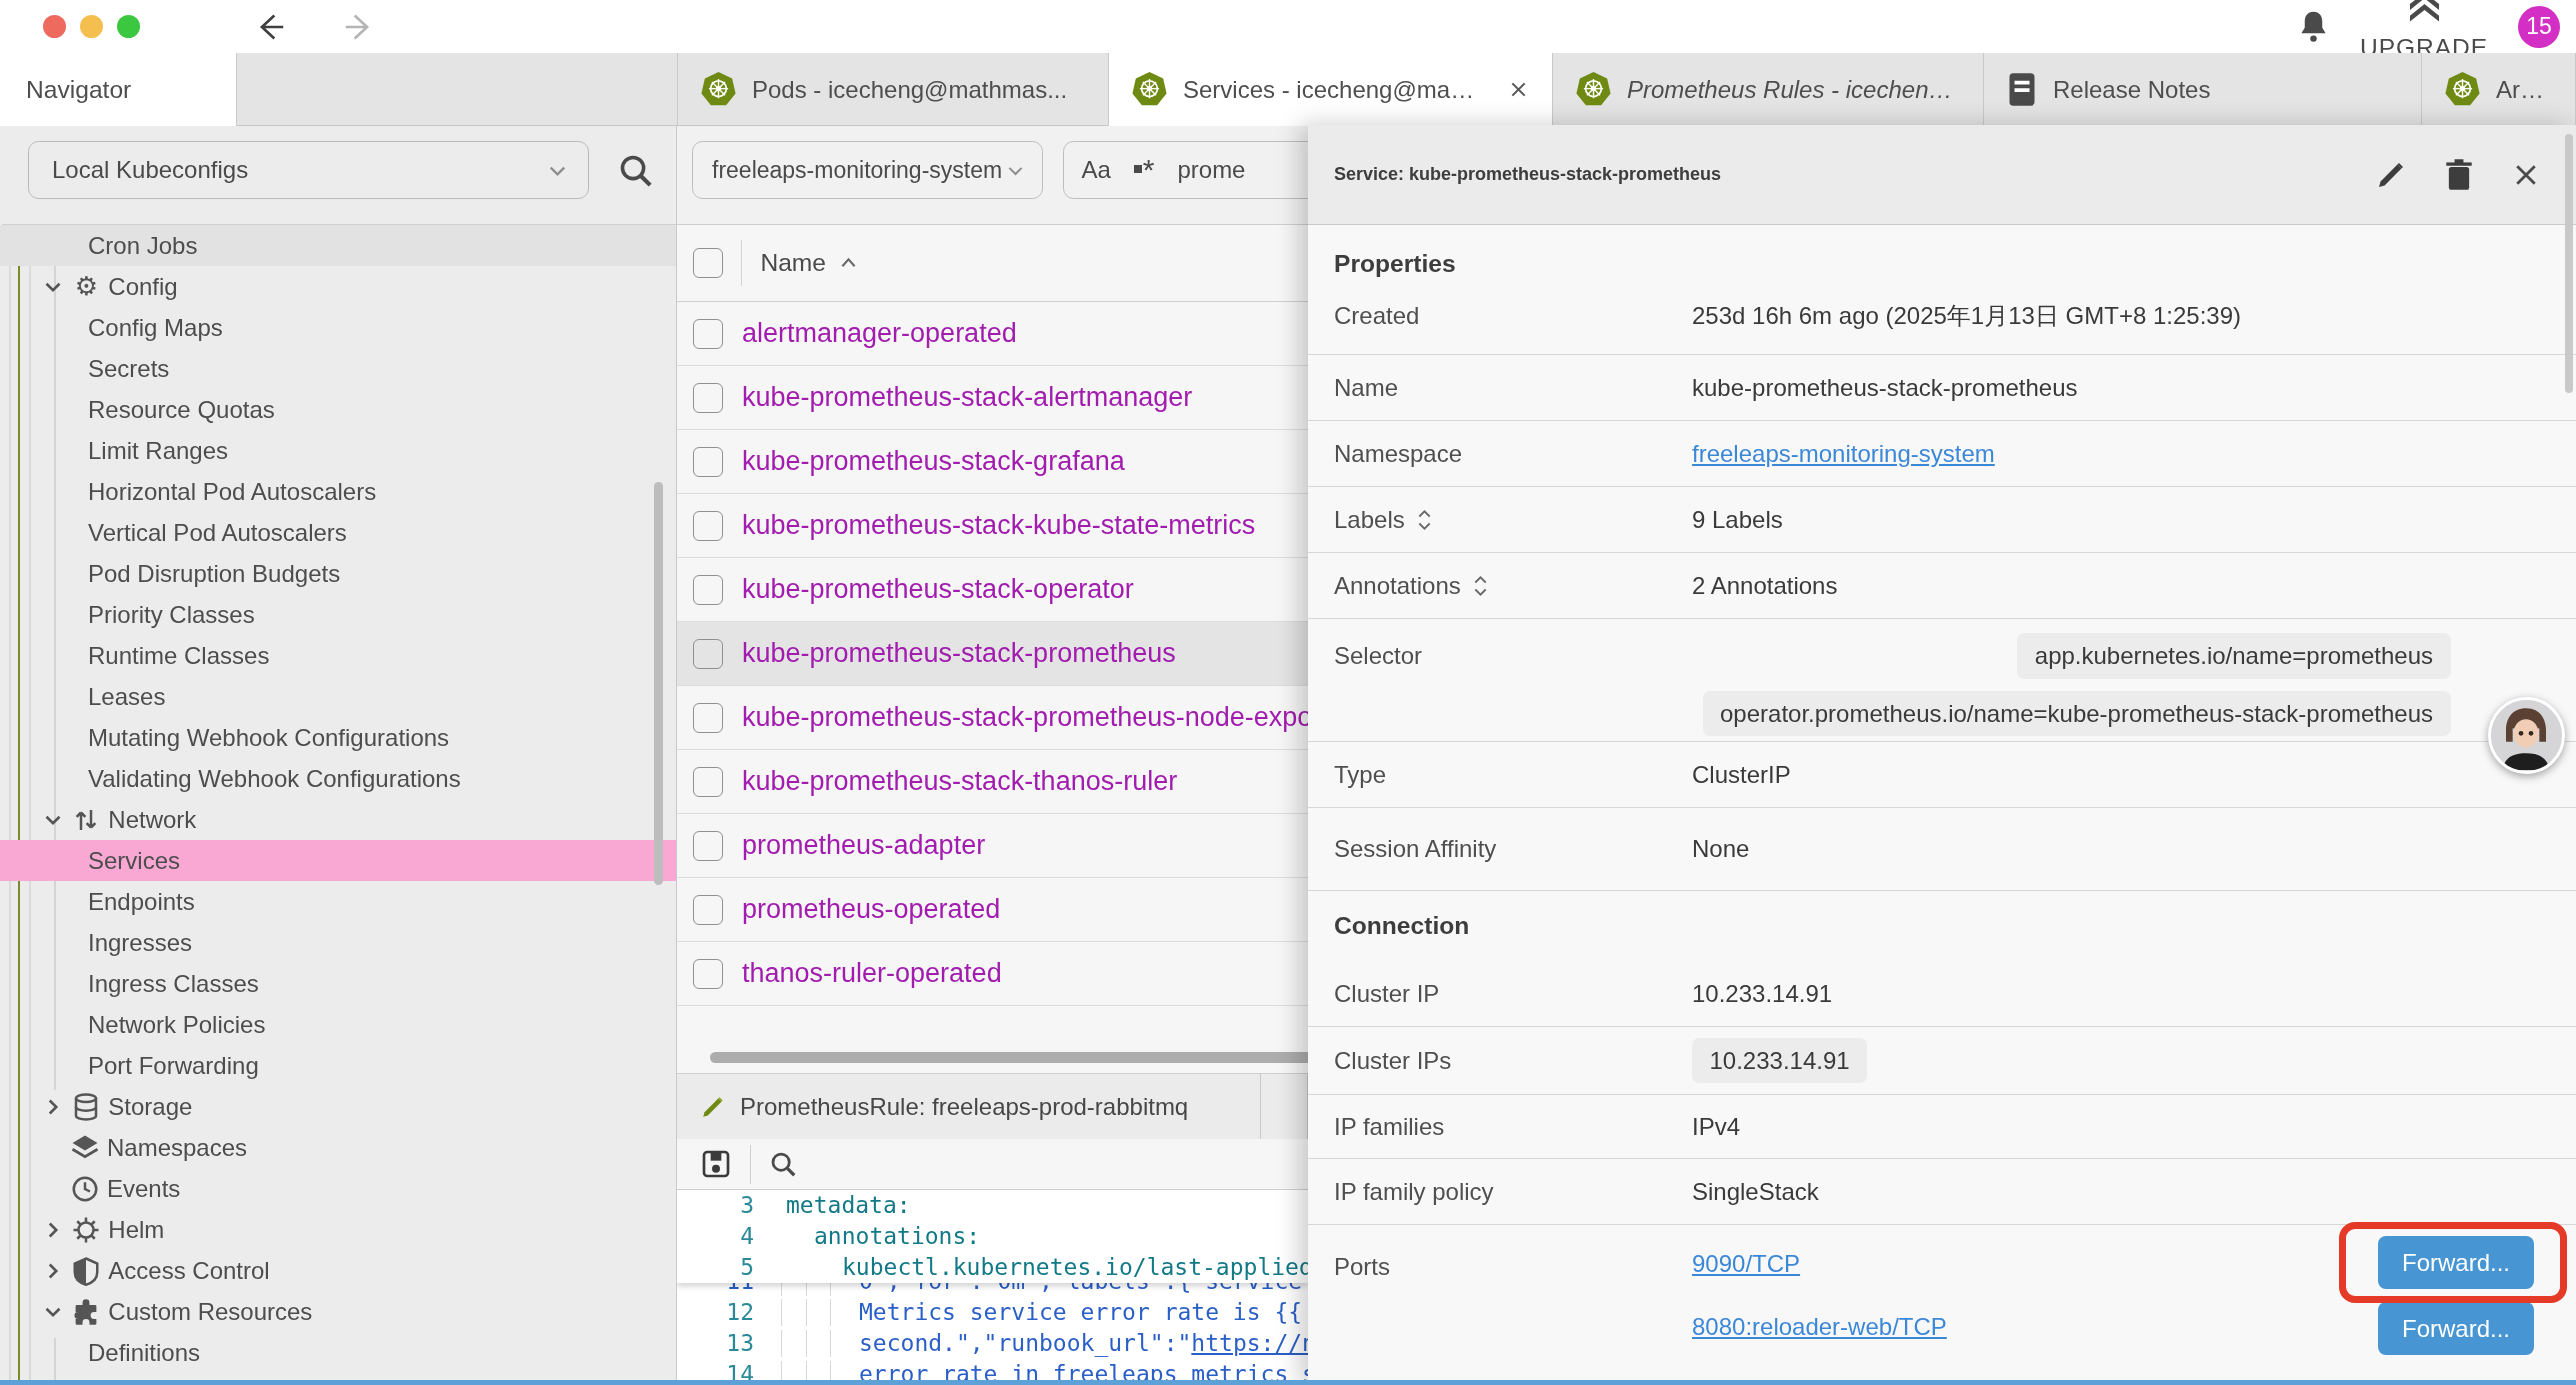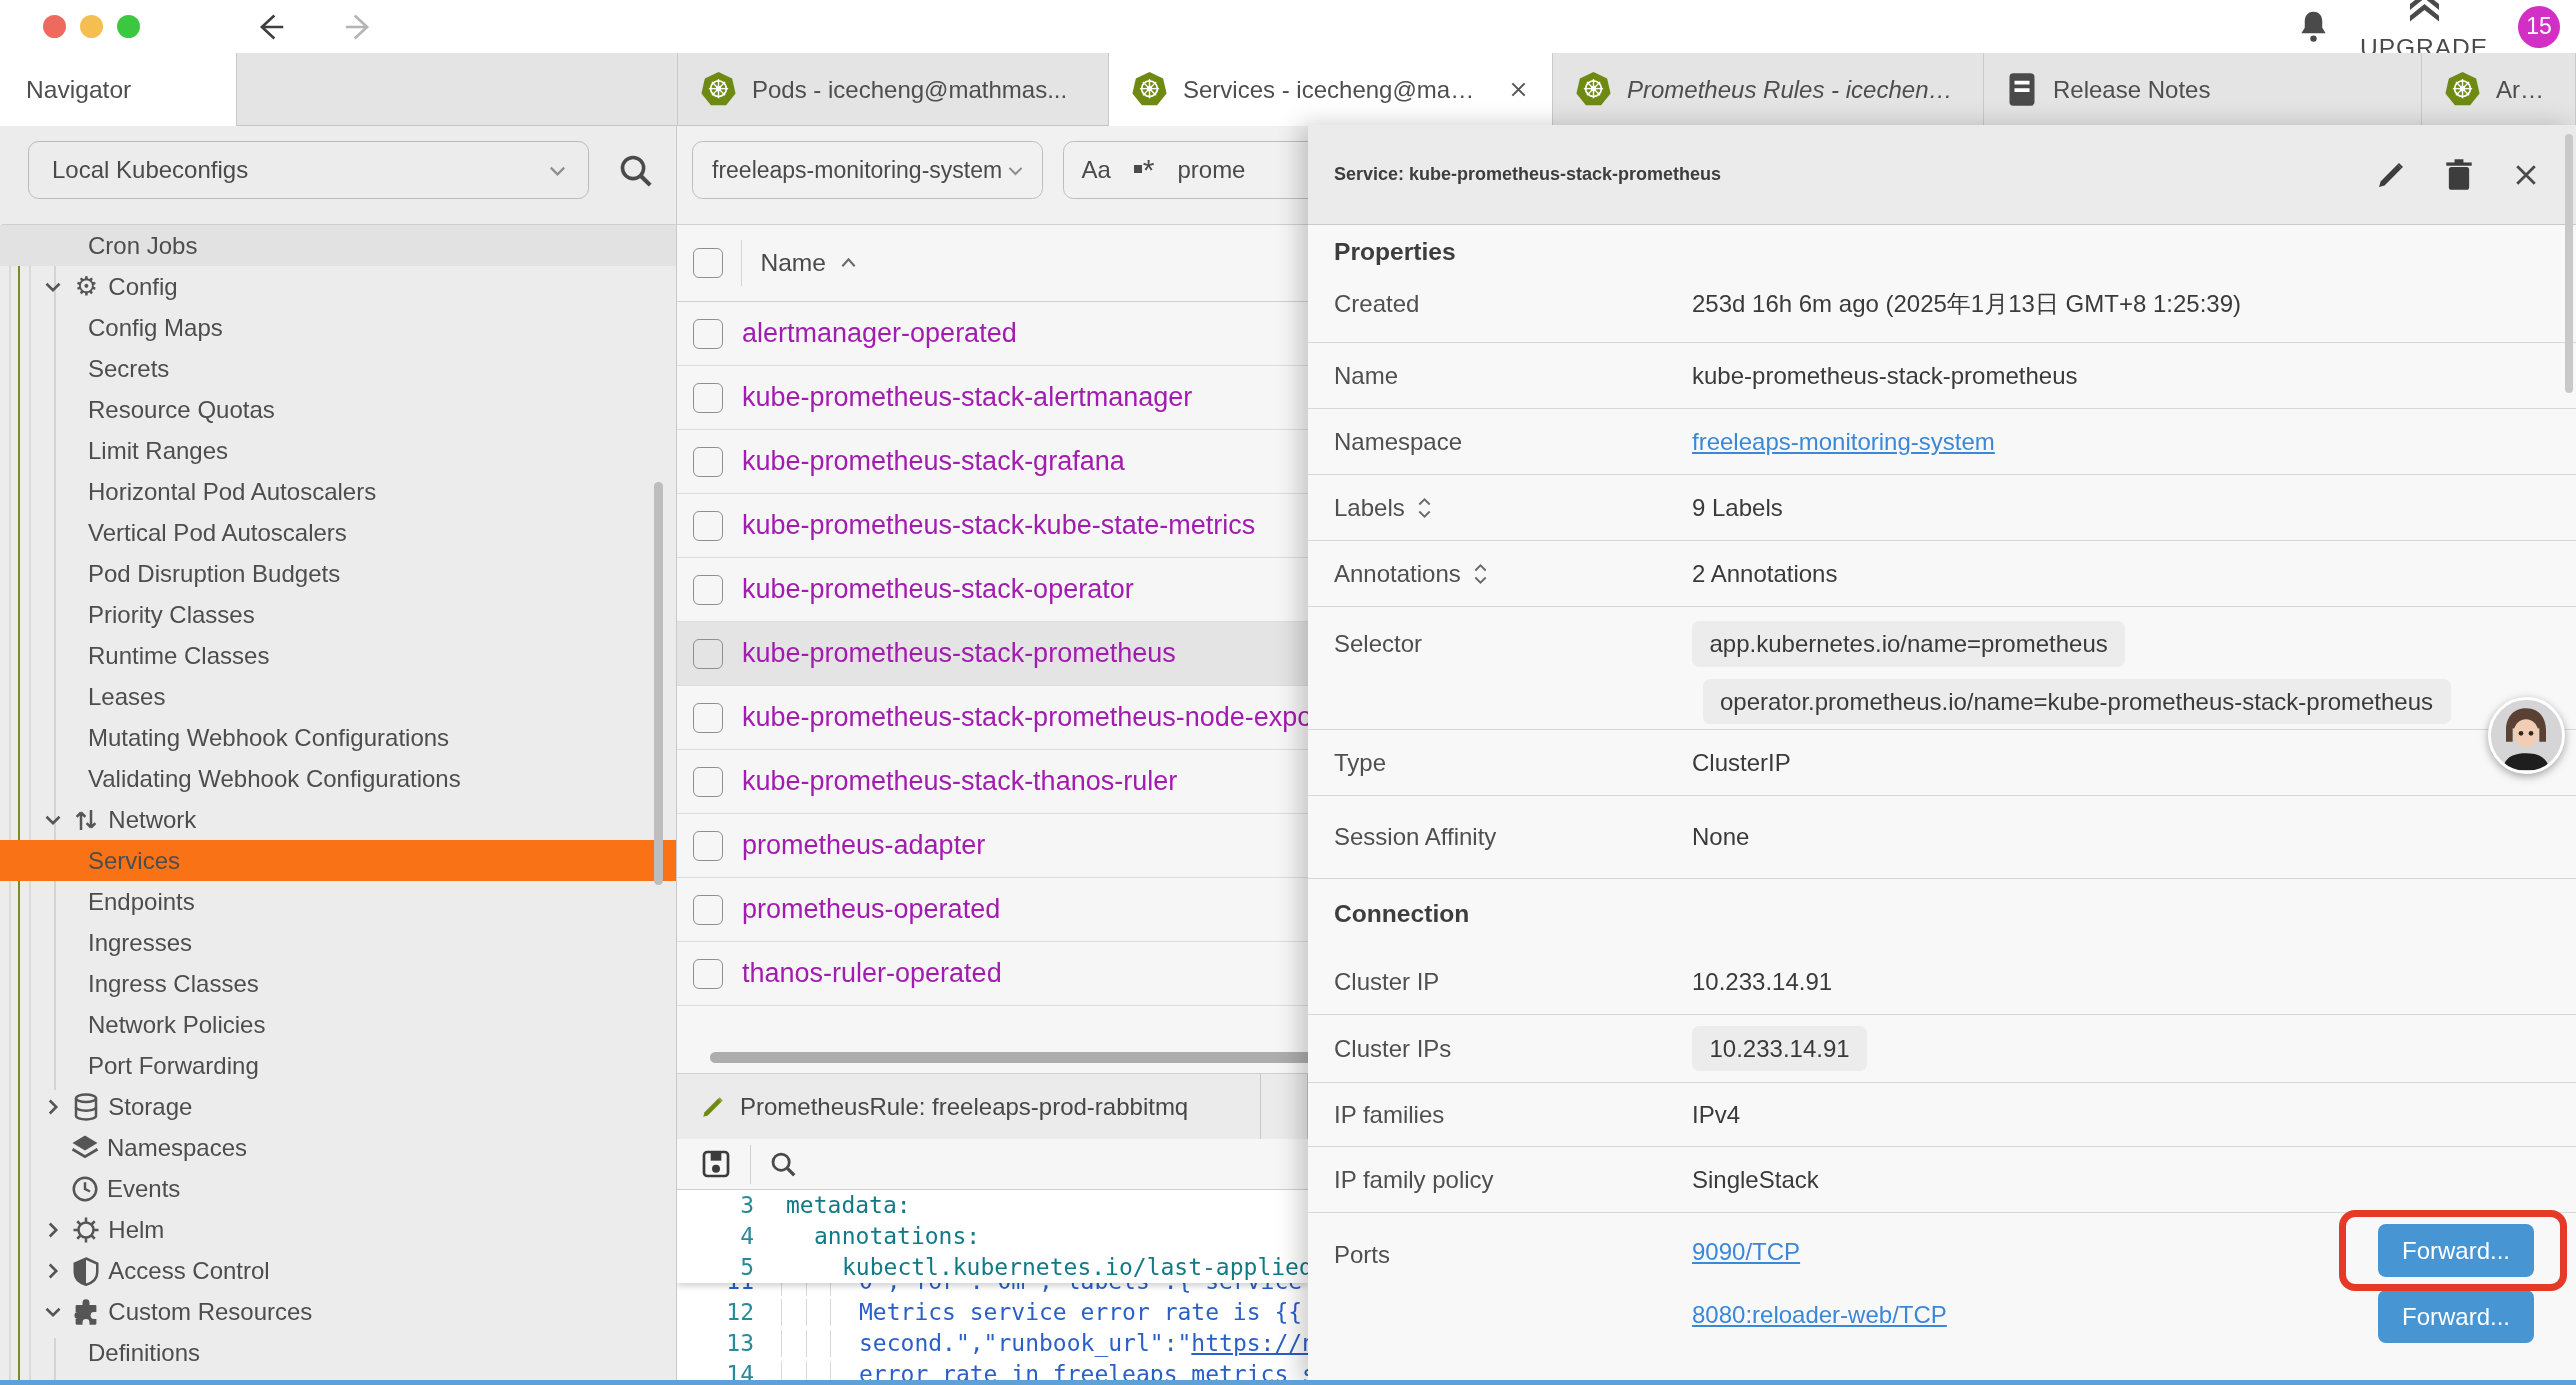--- a/index.html
+++ b/index.html
@@ -45,21 +45,21 @@
   .guide { position:absolute; top:0; bottom:0; width:1.8px; }
   .g1{ left:8.8px; background:#dadada;} .g2{ left:18.4px; background:#7c8b2a;} .g3{ left:29px; background:#dadada;}
   .gseg { position:absolute; left:54px; width:1.8px; background:#d4d4d4; }
   .trow { position:relative; height:41px; display:flex; align-items:center; color:#4d4d4d; font-size:24px; white-space:nowrap; }
   .trow.child { padding-left:88px; }
   .trow.group { padding-left:40px; }
   .trow.item  { padding-left:70px; }
   .trow .chev { width:26px; height:26px; margin-right:5.3px; flex:0 0 auto; }
   .trow .ticon { width:30px; height:30px; margin-right:7px; flex:0 0 auto; display:flex; align-items:center; justify-content:center; color:#555; }
   .trow.hl   { background:#e2e2e2; }
-  .trow.sel  { background:#f97316;text-align:right; }
+  .trow.sel  { background:#f9a8d4;text-align:right; }
   .side-scroll { position:absolute; left:654px; top:357px; width:8.8px; height:403px; background:#bdbdbd; border-radius:4.4px; }
 
   
   .listpanel { position:absolute; left:677px; top:125px; width:631px; bottom:0; background:#f6f6f6; }
   .list-filter { position:absolute; left:0; top:0; width:100%; height:100px; border-bottom:0.9px solid #cfcfcf; background:#f1f1f1; }
   .ns-select { position:absolute; left:15px; top:16px; width:351px; height:58px; border:1.8px solid #bdbdbd; border-radius:10.5px;
                display:flex; align-items:center; justify-content:space-between; padding:0 16px 0 19px;
                color:#4a4a4a; font-size:23px; background:transparent; }
   .ns-select .lbl { overflow:hidden; white-space:nowrap; }
   .search-box { position:absolute; left:386px; top:16px; width:281px; height:58px; border:1.8px solid #bdbdbd; border-radius:10.5px;
@@ -98,21 +98,21 @@
   .iguide { position:absolute; top:1.8px; bottom:1.8px; width:0.9px; background:#d8d8d8; }
   .codelink { text-decoration:underline; }
 
   
   .drawer { position:absolute; left:1308px; top:125px; right:0; bottom:0; background:#f8f8f8;
             box-shadow:-8.8px 0 23px rgba(0,0,0,0.20); z-index:5; }
   .d-header { position:absolute; left:0; top:0; width:100%; height:100px; background:#ebebeb;
               border-bottom:0.9px solid #c9c9c9; display:flex; align-items:center; }
   .d-title { margin-left:26px; font-weight:bold; color:#3d3d3d; font-size:18px; flex:1; }
   .d-actions { display:flex; align-items:center; gap:37px; margin-right:35px; }
-  .d-body { position:absolute; left:0; top:88px; width:100%; bottom:0; overflow:hidden; }
+  .d-body { position:absolute; left:0; top:100px; width:100%; bottom:0; overflow:hidden;text-align:right; }
   .sect-h { height:53px; display:flex; align-items:flex-end; padding-left:26px; font-weight:bold; color:#3d3d3d; font-size:24.6px; }
   .drow { display:flex; align-items:center; border-bottom:0.9px solid #d7d7d7; padding-left:26px; }
   .drow .dl { width:358px; color:#4f4f4f; font-size:24px; display:flex; align-items:center; gap:10.5px; flex:0 0 auto; }
   .drow .dv { color:#3a3a3a; font-size:24px; }
   .chip { background:#ececec; border-radius:7px; padding:8.8px 17.5px; color:#3a3a3a; font-size:24px; display:inline-block; white-space:nowrap; }
   .linkv { color:#3b87d8; text-decoration:underline; font-size:24px; }
   .conn-h { height:70px; display:flex; align-items:center; padding-left:26px; font-weight:bold; color:#3d3d3d; font-size:24.6px; }
   .ports-row { position:relative; height:158px; padding-left:26px; }
   .ports-row .dl { position:absolute; left:26px; top:28px; color:#4f4f4f; font-size:24px; }
   .portlink { position:absolute; left:384px; }

